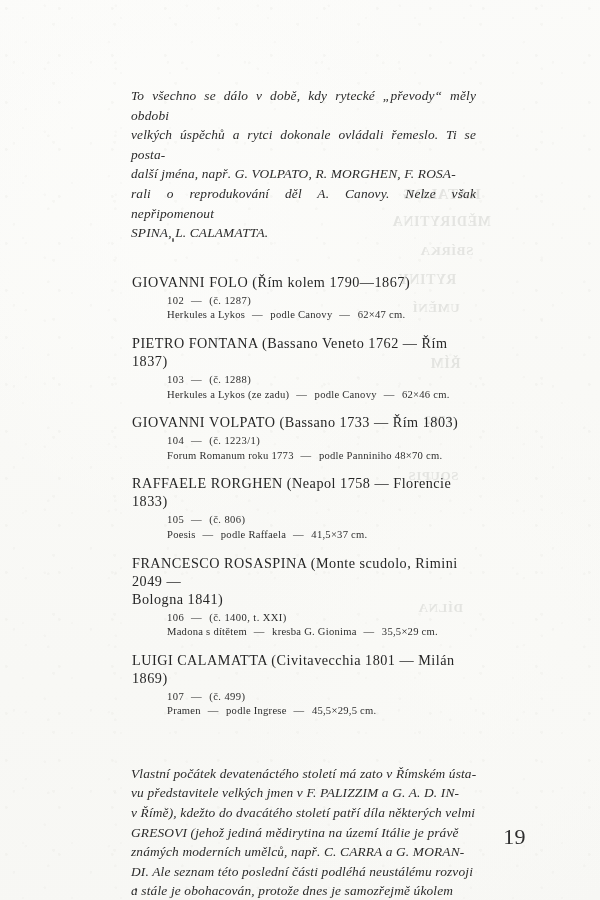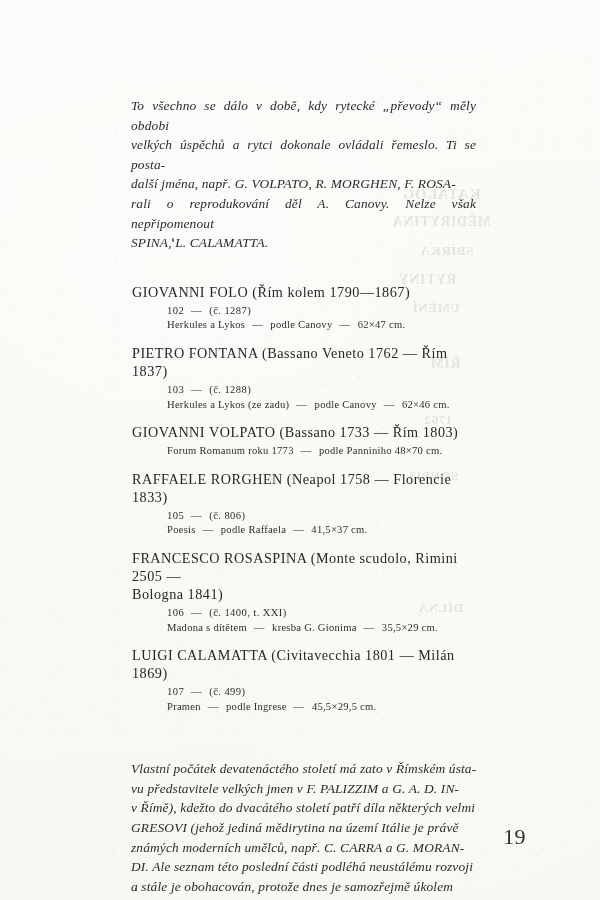--- a/index.html
+++ b/index.html
@@ -50,21 +50,21 @@
     font-family: "Liberation Serif", "DejaVu Serif", serif;
     letter-spacing: 0.6px;
     white-space: nowrap;
     transform: scaleX(-1);
     font-weight: 700;
   }
 
   .content {
     position: absolute;
     left: 131px;
-    top: 96px;
+    top: 86px;
     width: 348px;
   }
 
   
   .para {
     font-style: italic;
     font-size: 13.4px;
     line-height: 19.6px;
     text-align: justify;
     letter-spacing: 0.15px;
@@ -168,38 +168,41 @@
         <div class="entry-line num">
           <span>103</span><span class="dash">&nbsp; — &nbsp;</span><span class="it">(č. 1288)</span>
         </div>
         <div class="entry-line">
           <span>Herkules a Lykos</span>&nbsp;<span class="it">(ze zadu)</span><span class="dash">&nbsp; — &nbsp;</span><span class="it">podle Canovy</span><span class="dash">&nbsp; — &nbsp;</span><span class="it">62×46 cm.</span>
         </div>
       </div>
 
       <div class="entry">
         <div class="entry-head">GIOVANNI VOLPATO (Bassano 1733 — Řím 1803)</div>
+        <div class="entry-line num">
+          <span>104</span><span class="dash">&nbsp; — &nbsp;</span><span class="it">(č. 1223/1)</span>
+        </div>
         <div class="entry-line">
           <span>Forum Romanum roku 1773</span><span class="dash">&nbsp; — &nbsp;</span><span class="it">podle Panniniho 48×70 cm.</span>
         </div>
       </div>
 
       <div class="entry">
         <div class="entry-head">RAFFAELE RORGHEN (Neapol 1758 — Florencie 1833)</div>
         <div class="entry-line num">
           <span>105</span><span class="dash">&nbsp; — &nbsp;</span><span class="it">(č. 806)</span>
         </div>
         <div class="entry-line">
           <span>Poesis</span><span class="dash">&nbsp; — &nbsp;</span><span class="it">podle Raffaela</span><span class="dash">&nbsp; — &nbsp;</span><span class="it">41,5×37 cm.</span>
         </div>
       </div>
 
       <div class="entry">
         <div class="entry-head">
-          <div>FRANCESCO ROSASPINA (Monte scudolo, Rimini 2505 —</div>
+          <div>FRANCESCO ROSASPINA (Monte scudolo, Rimini 2049 —</div>
           <div>Bologna 1841)</div>
         </div>
         <div class="entry-line num">
           <span>106</span><span class="dash">&nbsp; — &nbsp;</span><span class="it">(č. 1400, t. XXI)</span>
         </div>
         <div class="entry-line">
           <span>Madona s dítětem</span><span class="dash">&nbsp; — &nbsp;</span><span class="it">kresba G. Gionima</span><span class="dash">&nbsp; — &nbsp;</span><span class="it">35,5×29 cm.</span>
         </div>
       </div>
 

